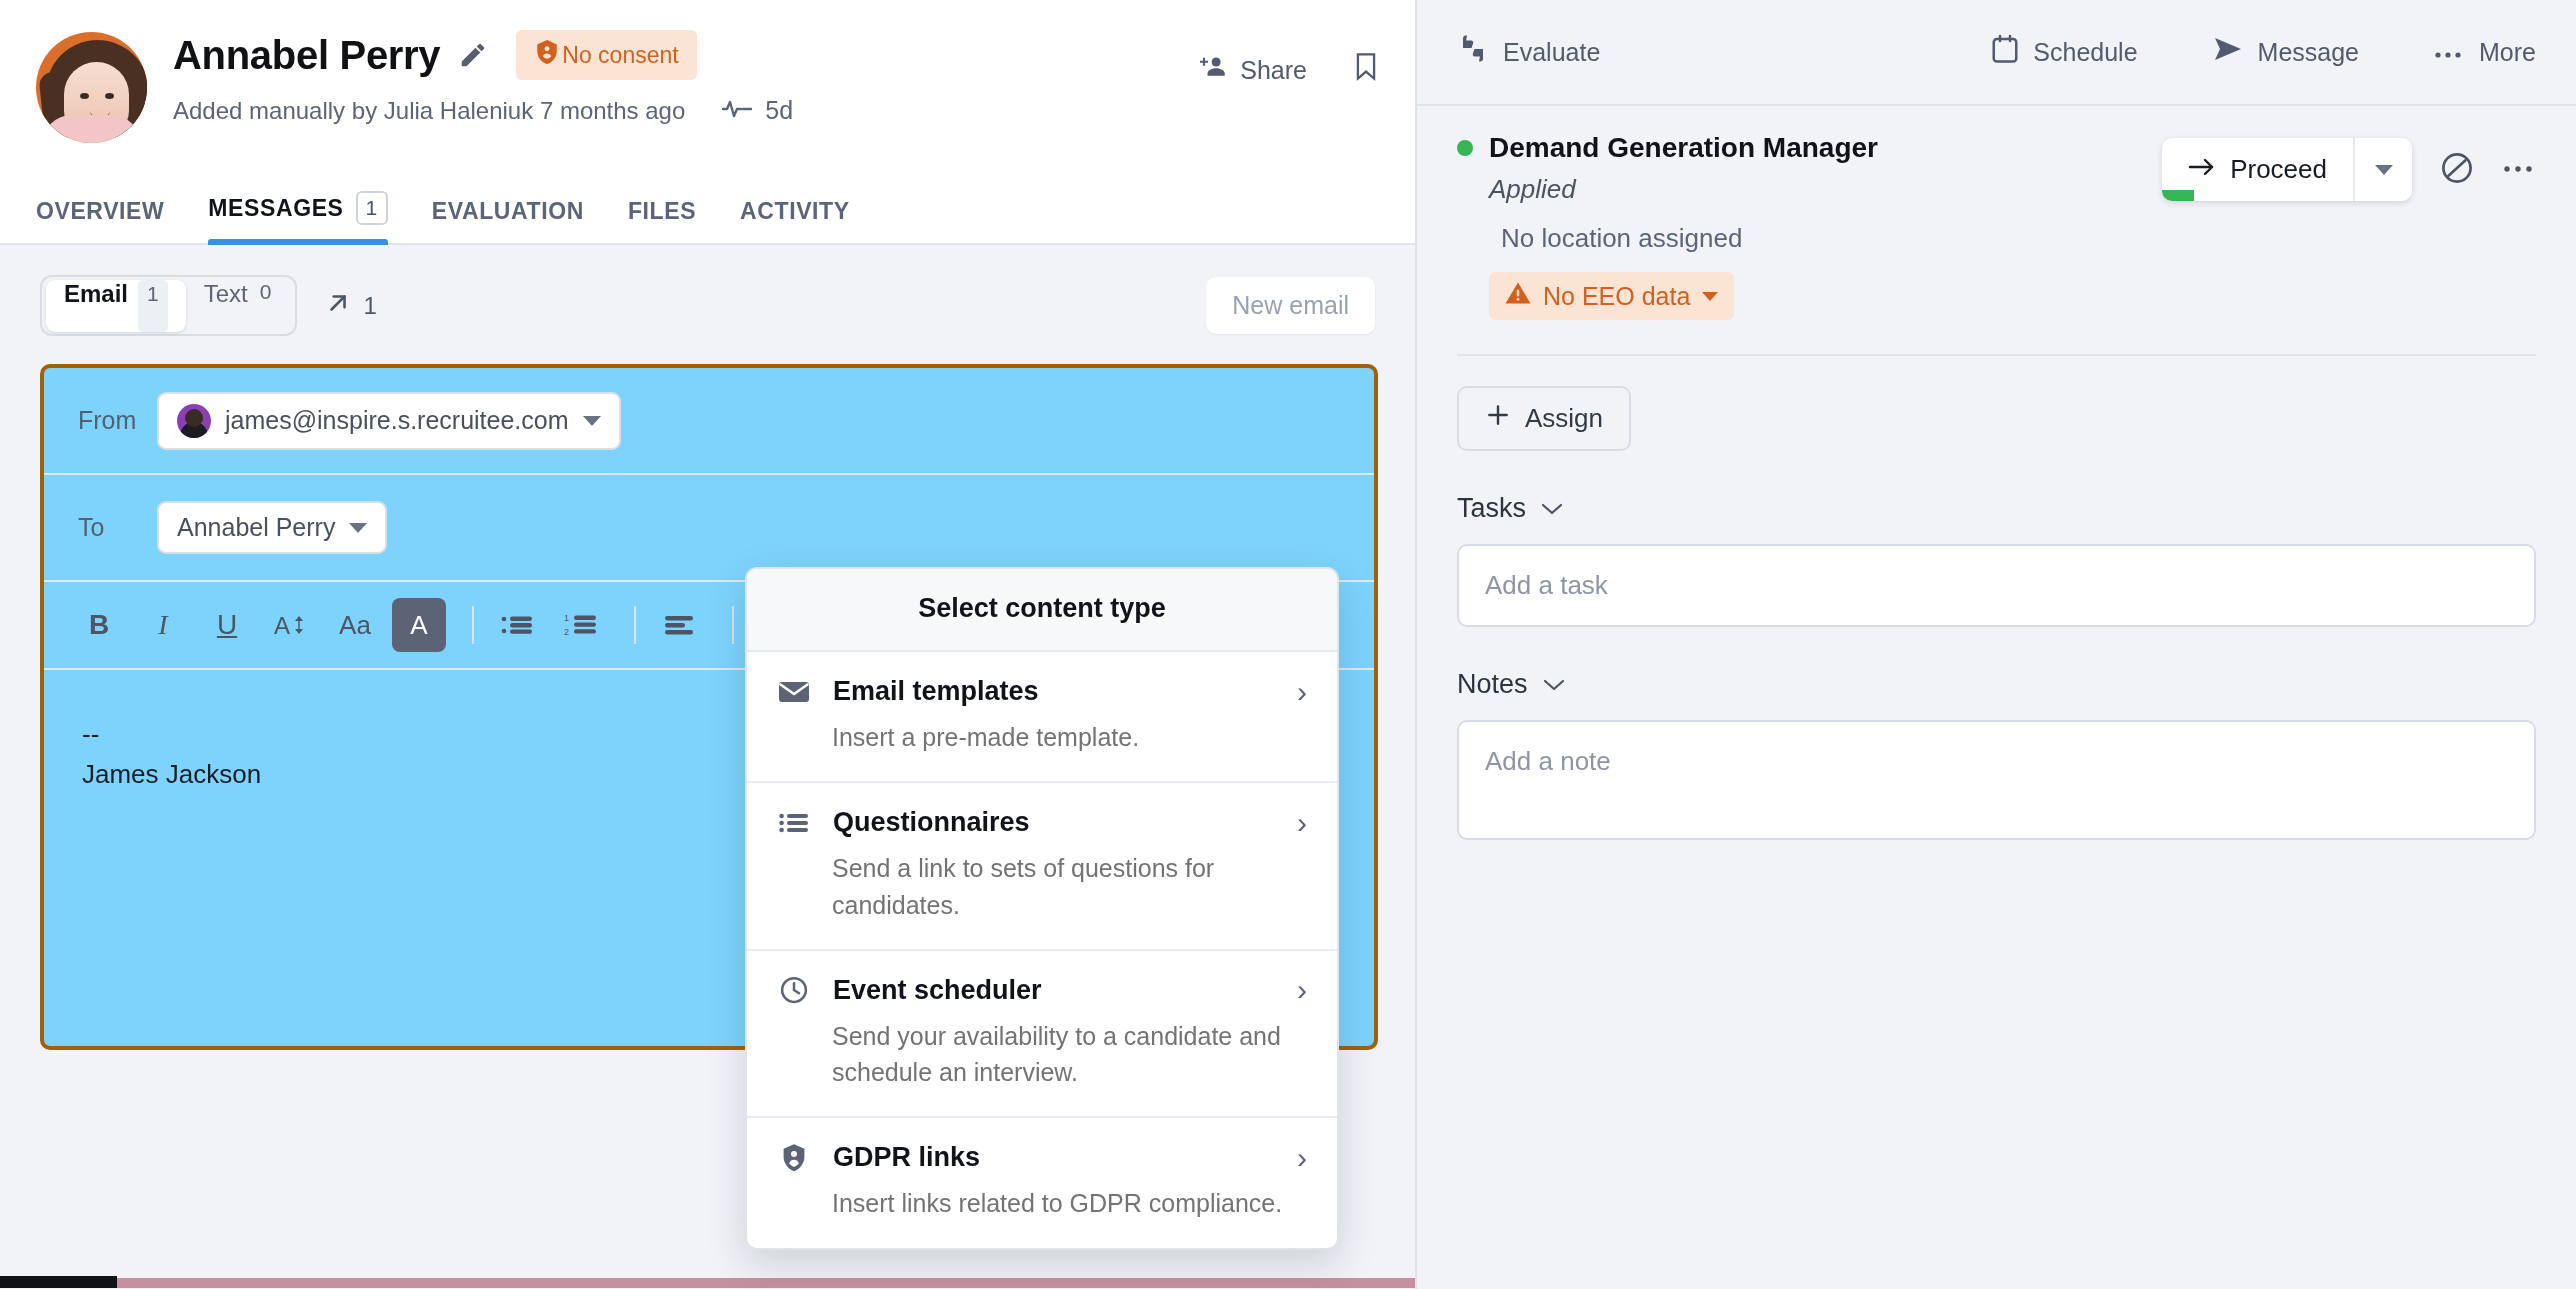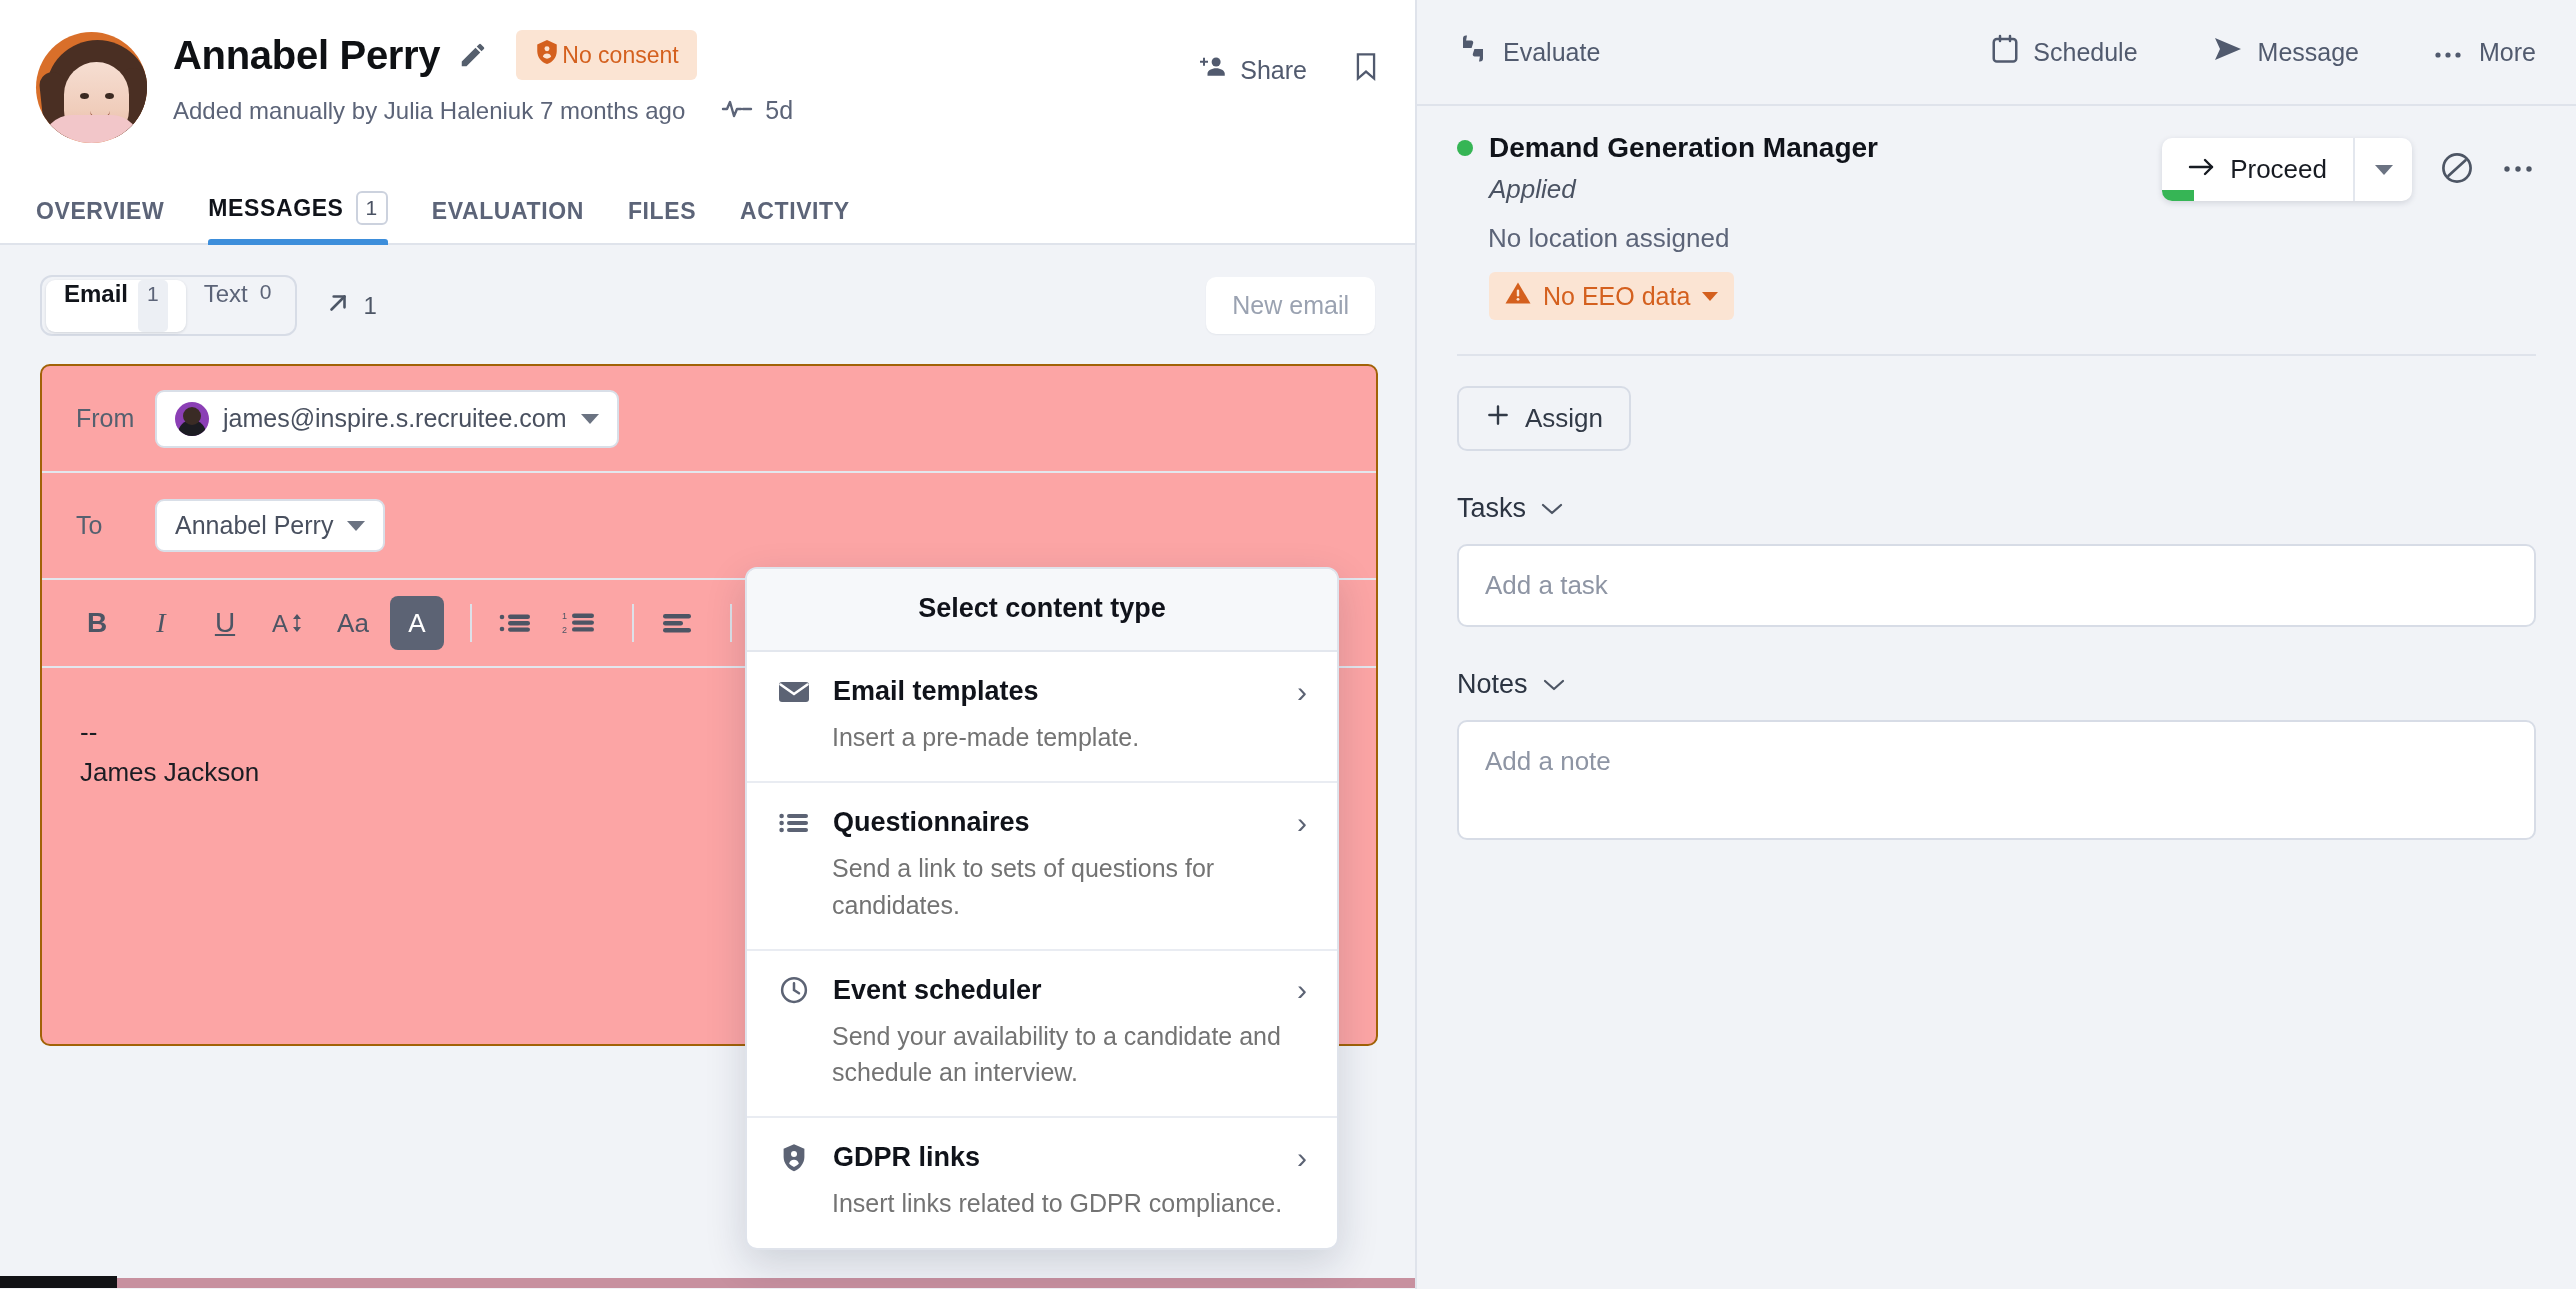--- a/index.html
+++ b/index.html
@@ -122,21 +122,21 @@
   .fwd-stat { display:flex; align-items:center; gap: 12px; margin-left: 28px; font-size: 24px; color:#4d5666; cursor:pointer;}
   .new-email-btn {
     margin-left:auto; background:#fff; color:#9aa2b1;
     border: none; border-radius: 10px; padding: 14px 26px;
     font-size: 25px; font-family: inherit; cursor:pointer;
     box-shadow: 0 1px 2px rgba(20,30,60,.06);
   }
 
   
   .compose {
-    margin-top: 28px; background:#fca5a5; border:2px solid #a16207; border-radius: 10px;
+    margin-top: 28px; background:#7dd3fc; border:4px solid #a16207; border-radius: 10px;
     width: 1338px; position: relative;
   }
   .compose-row { display:flex; align-items:center; padding: 22px 34px; border-bottom: 2px solid #e3e7ee; min-height: 107px;}
   .compose-label { width: 79px; font-size: 25px; color:#55606f; }
   .pill {
     display:inline-flex; align-items:center; gap: 14px;
     border: 2px solid #d9dfe8; border-radius: 9px;
     padding: 10px 18px; font-size: 25px; color:#49505f; cursor:pointer; background:#fff;
   }
   .pill .mini-av { width: 34px; height: 34px; border-radius:50%; background:#8b3fb5; position:relative; overflow:hidden; flex:0 0 auto;}
@@ -186,21 +186,21 @@
 
   .right-divider { height:2px; background:#dfe3eb; margin: 34px 0 0 0; }
 
   .job-block { padding: 26px 40px 0 40px; }
   .job-row { display:flex; align-items:flex-start; }
   .job-info { flex:1; }
   .job-title-line { display:flex; align-items:center; gap: 16px; }
   .green-dot { width: 16px; height: 16px; border-radius:50%; background:#36b555; flex:0 0 auto;}
   .job-title { font-size: 28px; font-weight:bold; color:#10131a; }
   .job-stage { margin-top: 10px; margin-left: 32px; font-size: 26px; font-style: italic; color:#4b5363; }
-  .job-loc { margin-top: 18px; margin-left: 31px; font-size: 26px; color:#5c6478; }
+  .job-loc { margin-top: 18px; margin-left: 44px; font-size: 26px; color:#5c6478; }
   .eeo-badge {
     margin-top: 18px; margin-left: 32px; display:inline-flex; align-items:center; gap: 12px;
     background:#fbe4d3; color:#d4601e; border-radius:6px; padding: 9px 16px; font-size: 25px;
   }
   .eeo-caret { width:0;height:0;border-left:8px solid transparent;border-right:8px solid transparent;border-top:9px solid #d4601e; }
 
   .job-actions { display:flex; align-items:center; gap: 28px; padding-top: 6px; }
   .proceed-group {
     display:flex; background:#fff; border-radius: 10px; overflow:hidden;
     box-shadow: 0 2px 6px rgba(20,30,60,.14); position:relative;

